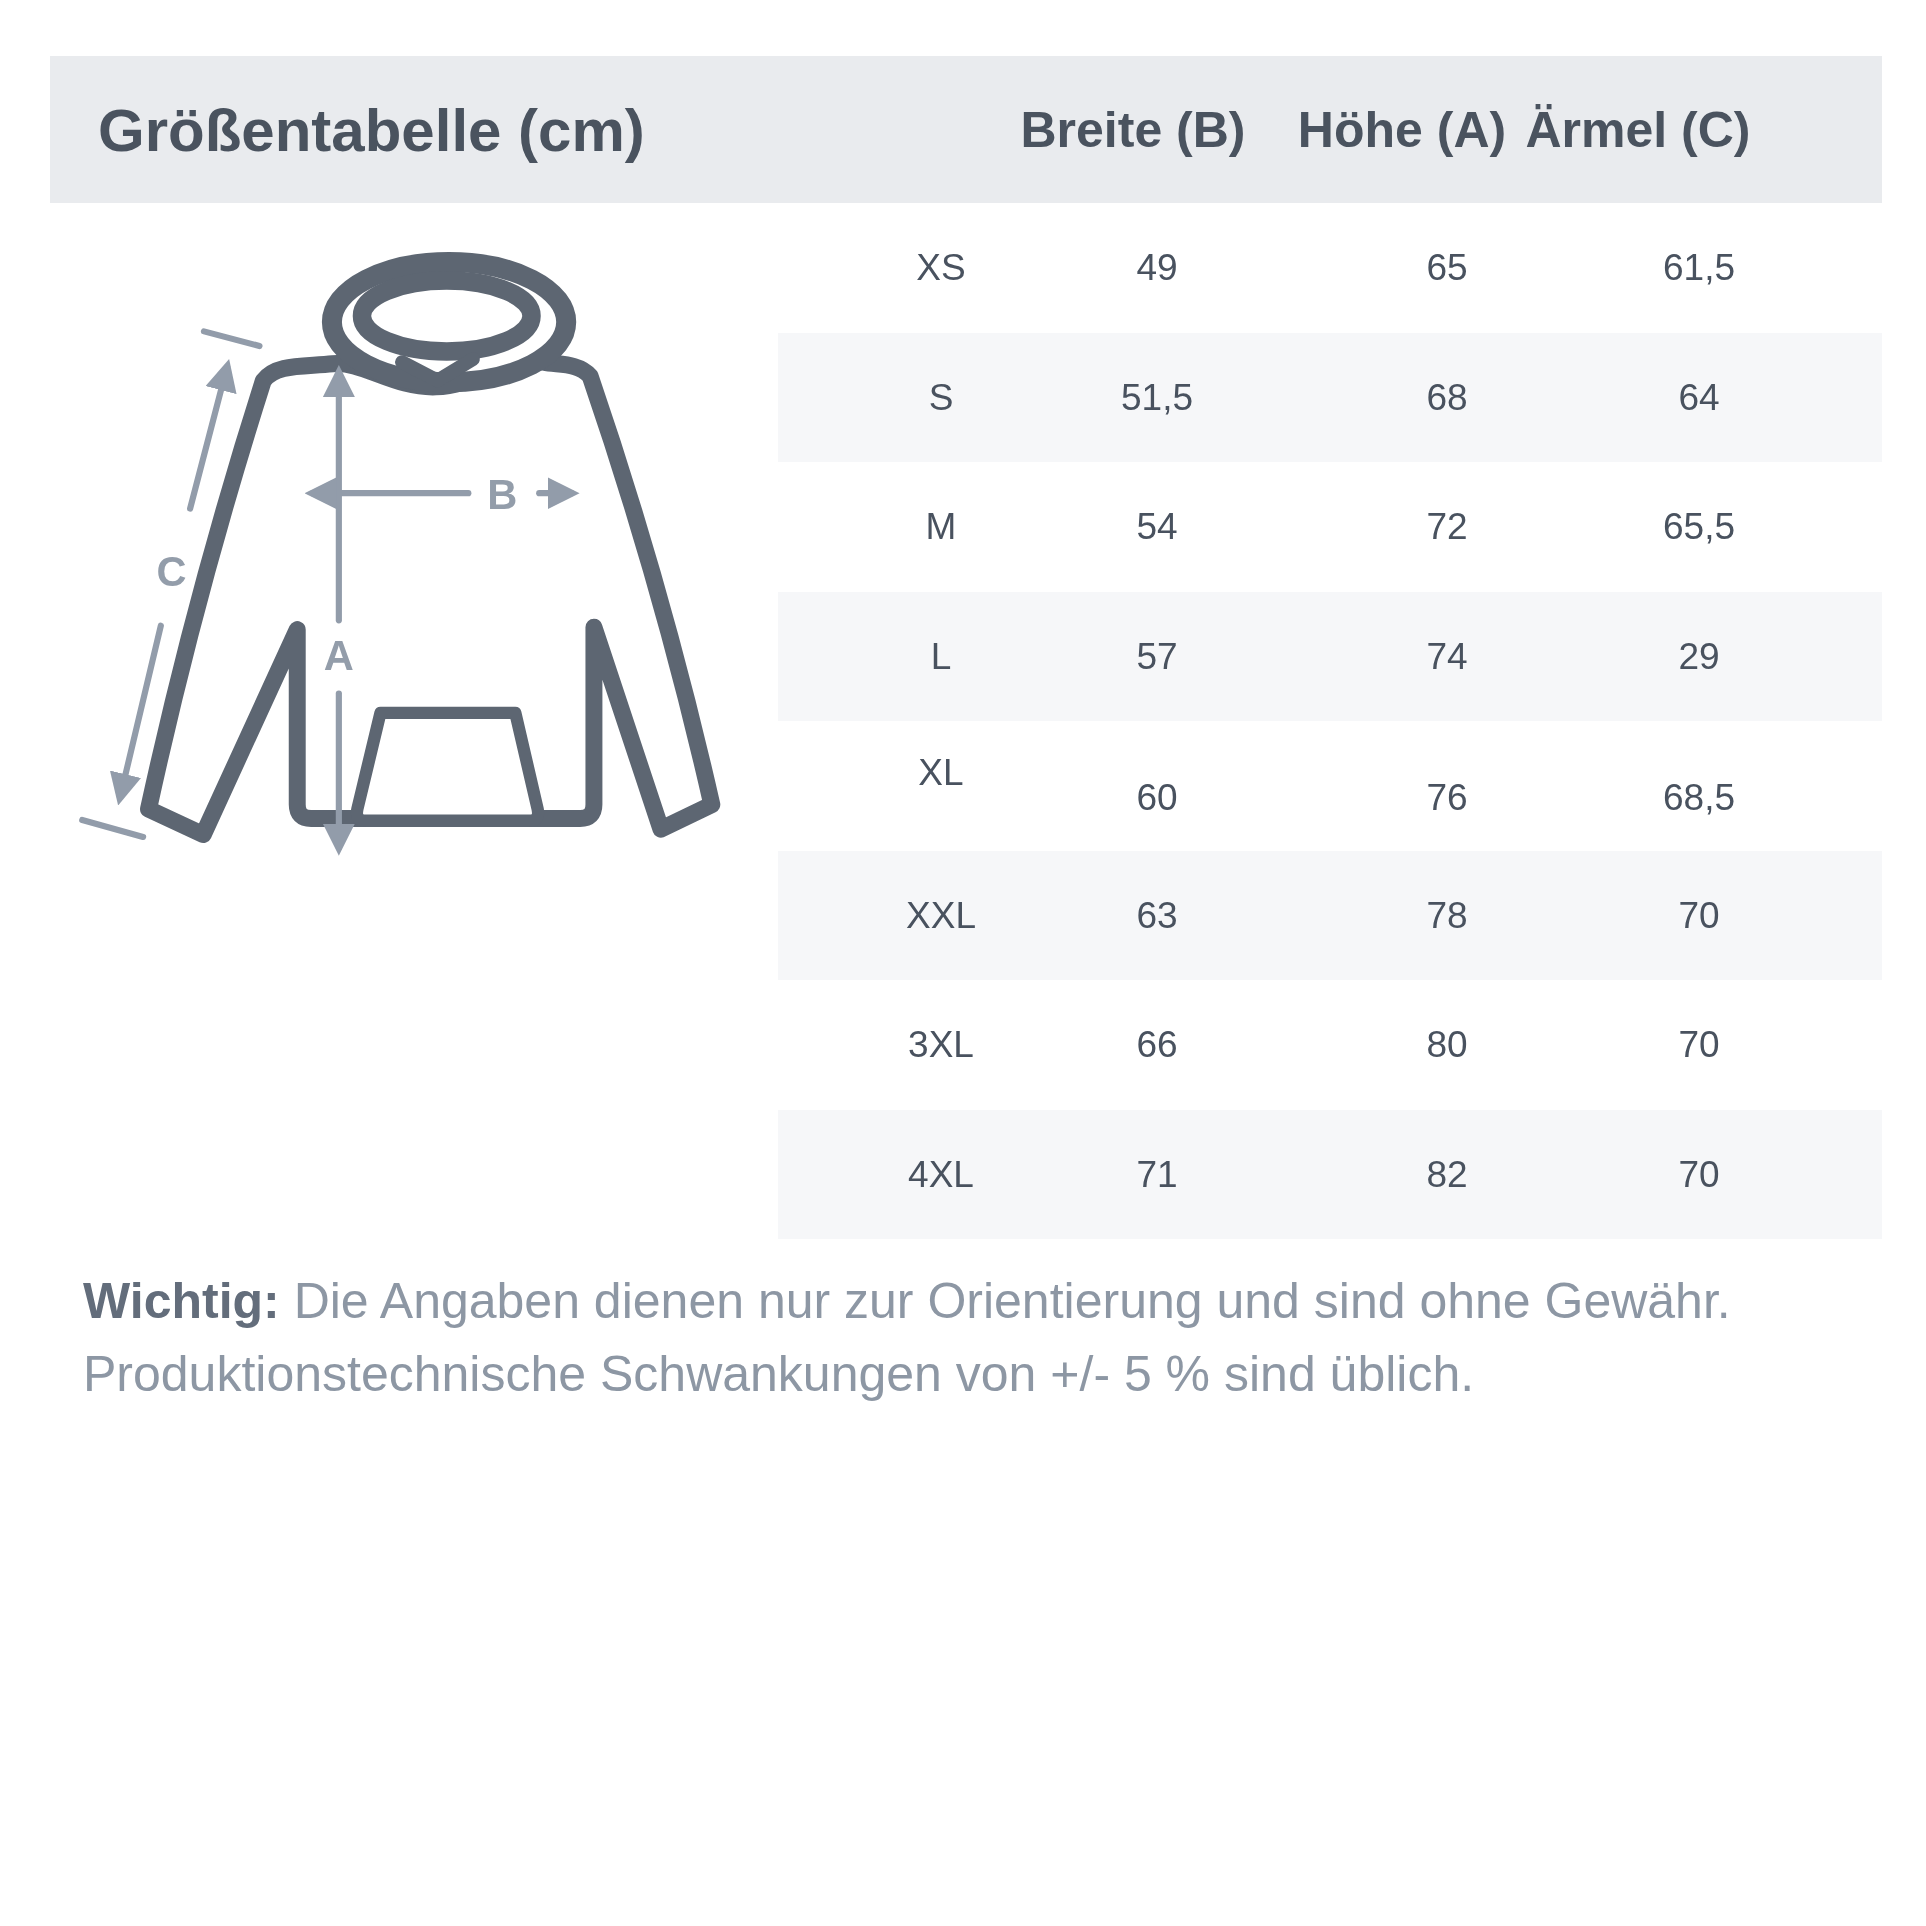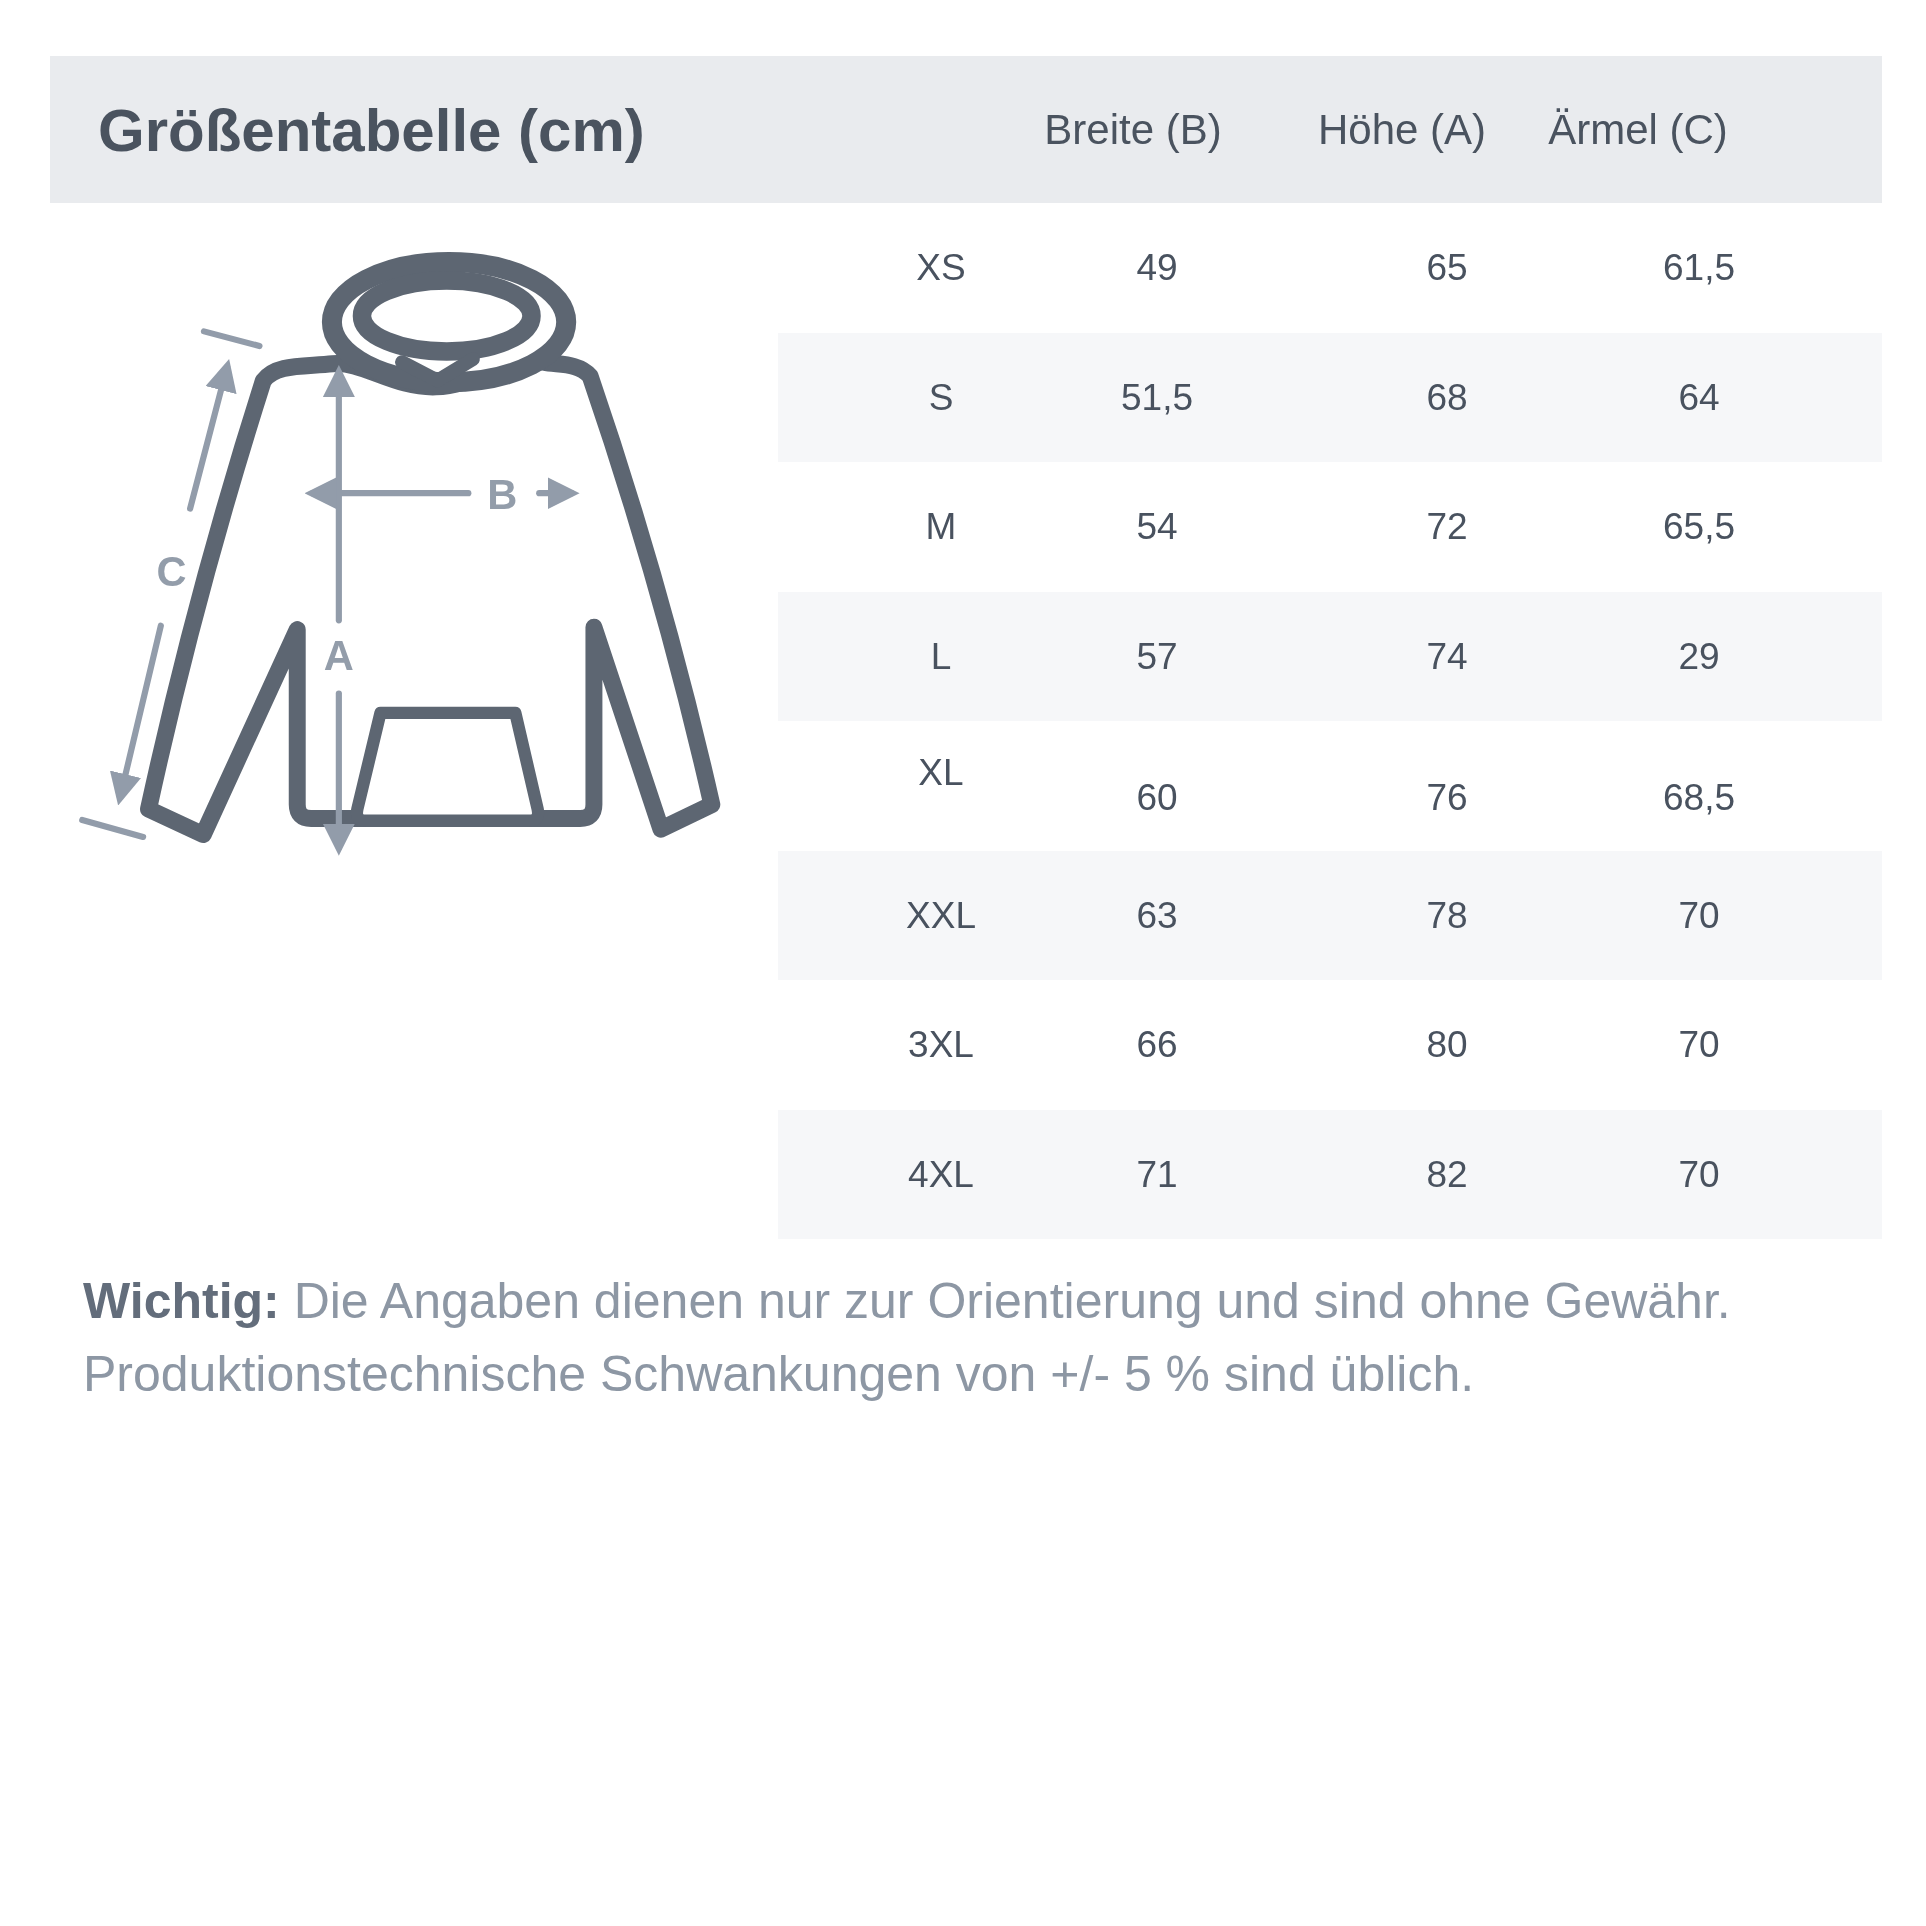--- a/index.html
+++ b/index.html
@@ -24,21 +24,21 @@
     left: 48px; top: 50%;
     transform: translateY(-50%);
     font-size: 60px; font-weight: bold;
     color: #4a535f;
     white-space: nowrap;
   }
   .col-label {
     position: absolute;
     top: 50%;
     transform: translate(-50%, -50%);
-    font-size: 42px; font-weight: normal;
+    font-size: 50px; font-weight: bold;
     color: #4a535f;
     white-space: nowrap;
   }
   .col-label.col-b { left: 1083px; }
   .col-label.col-a { left: 1352px; }
   .col-label.col-c { left: 1588px; }
 
   
   .row {
     position: absolute;

